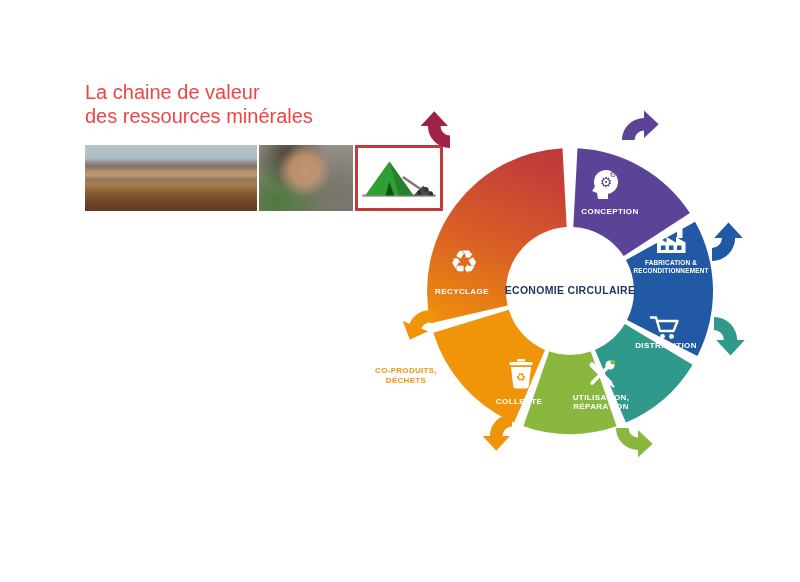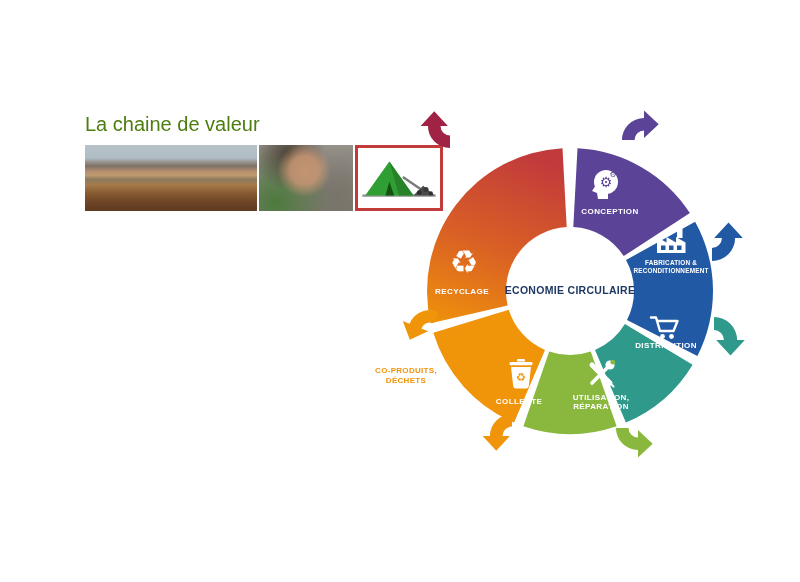--- a/index.html
+++ b/index.html
@@ -1,19 +1,19 @@
 <!DOCTYPE html>
 <html><head>
 <meta charset="utf-8">
 <style>
   * { margin:0; padding:0; box-sizing:border-box; }
   html,body { width:800px; height:582px; background:#fff; font-family:"Liberation Sans",sans-serif; }
   .page { position:relative; width:800px; height:582px; background:#fff; overflow:hidden; }
 
-  .title { position:absolute; left:85px; top:80px; font-size:20px; line-height:24px; color:#4d7c0f;margin-top:32px; }
+  .title { position:absolute; left:85px; top:80px; font-size:20px; line-height:24px; color:#ef4444; }
 
   .photos { position:absolute; left:85px; top:145px; display:flex; gap:2px; height:66px; }
   .photo { height:66px; }
   .photo-landscape { width:172px;
     background:linear-gradient(180deg,
       #b7c3c9 0%, #aebcc4 20%, #97918d 26%, #7d7066 32%,
       #b59070 40%, #c09a6d 46%, #8c7a5e 52%, #a67c4c 60%,
       #8a5c33 72%, #6f4526 86%, #5e3a20 100%); }
   .photo-geologist { width:94px;
     background:
@@ -35,20 +35,21 @@
   .side-label { fill:#f0940a; font-weight:bold; font-size:8px; letter-spacing:.3px; text-anchor:middle;
     font-family:"Liberation Sans",sans-serif; }
 </style>
 </head>
 <body>
 
 <div class="page">
 
   <div class="title">
     <div>La chaine de valeur</div>
+    <div>des ressources minérales</div>
   </div>
 
   <div class="photos">
     <div class="photo photo-landscape"></div>
     <div class="photo photo-geologist"></div>
     <div class="photo photo-tent">
       <svg viewBox="0 0 82 58" width="80" height="56">
         <rect x="3" y="46" width="76" height="2.5" fill="#999"></rect>
         <polygon points="6,47 31,12 56,47" fill="#2f9e33"></polygon>
         <polygon points="31,12 41,47 56,47" fill="#27822a"></polygon>

